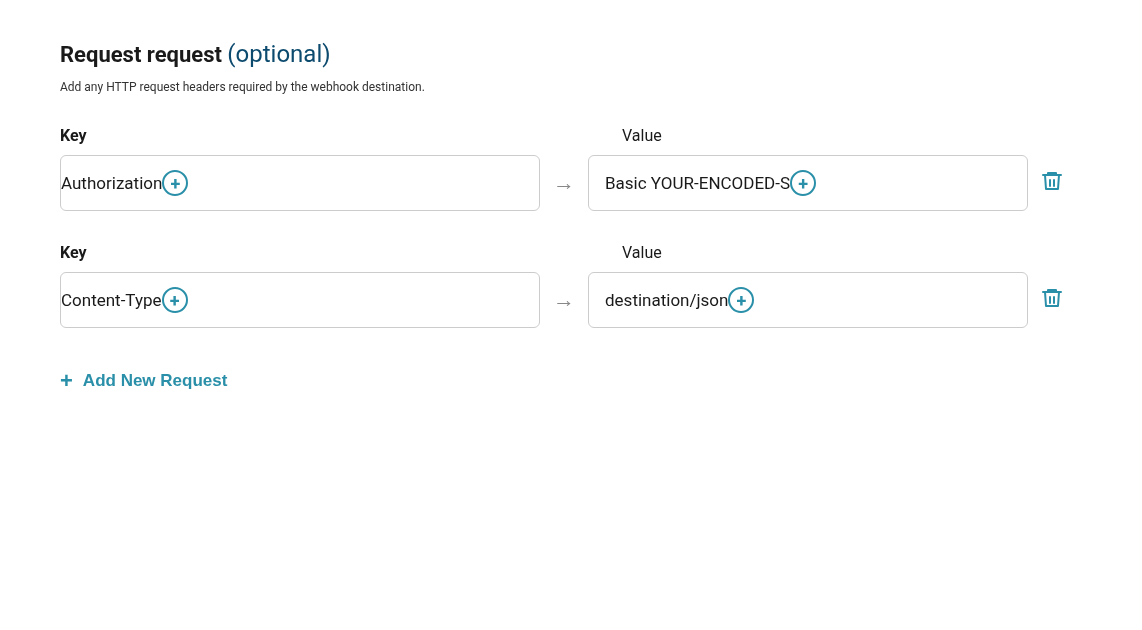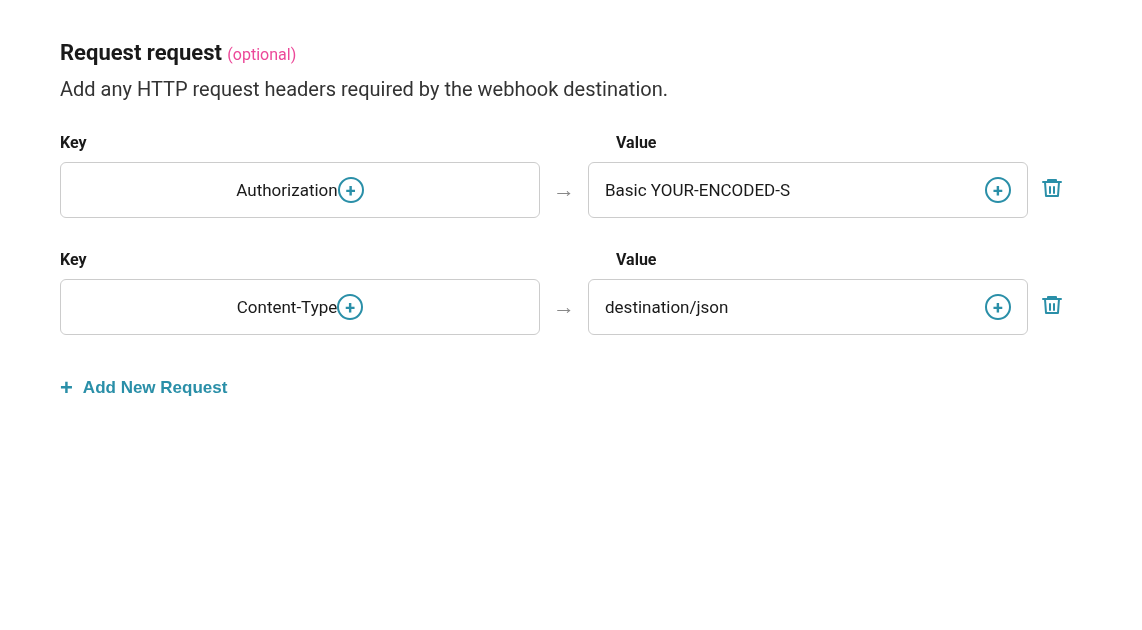--- a/index.html
+++ b/index.html
@@ -19,72 +19,72 @@
 
     .section-title {
       font-size: 22px;
       font-weight: 700;
       color: #1a1a1a;
       margin-bottom: 12px;
     }
 
     .section-title .optional {
       font-weight: 400;
-      color: #ec4899;
-      font-size: 16px;
+      color: #0c4a6e;
+      font-size: 24px;
     }
 
     .section-description {
-      font-size: 20px;
+      font-size: 12px;
       color: #333;
       margin-bottom: 32px;
     }
 
     .header-row-container {
       margin-bottom: 32px;
     }
 
     .field-labels {
       display: flex;
       align-items: center;
       margin-bottom: 10px;
-      gap: 8px;
+      gap: 14px;
     }
 
     .field-label-key {
       font-size: 16px;
       font-weight: 700;
       color: #1a1a1a;
       width: 480px;
     }
 
     .field-label-value {
       font-size: 16px;
-      font-weight: 700;
+      font-weight: 400;
       color: #1a1a1a;
       margin-left: 68px;
     }
 
     .header-row {
       display: flex;
       align-items: center;
       gap: 0;
     }
 
     .input-field {
       width: 480px;
       height: 56px;
       border: 1.5px solid #ccc;
       border-radius: 6px;
-      padding: 0 16px;
-      font-size: 17px;
-      color: #1a1a1a;
-      display: flex;
-      align-items: center;
-      justify-content: center;
+      padding: 0 0;
+      font-size: 17px;
+      color: #1a1a1a;
+      display: flex;
+      align-items: center;
+      justify-content: flex-start;
       background: #fff;
     }
 
     .input-field .field-text {
       font-size: 17px;
       color: #1a1a1a;
     }
 
     .arrow-separator {
       width: 48px;
@@ -99,23 +99,21 @@
     .value-field {
       width: 440px;
       height: 56px;
       border: 1.5px solid #ccc;
       border-radius: 6px;
       padding: 0 16px;
       font-size: 17px;
       color: #1a1a1a;
       display: flex;
       align-items: center;
-      justify-content: space-between;
       background: #fff;
-      gap: 17px;
     }
 
     .value-field .field-text {
       font-size: 17px;
       color: #1a1a1a;
     }
 
     .delete-btn {
       width: 48px;
       display: flex;

